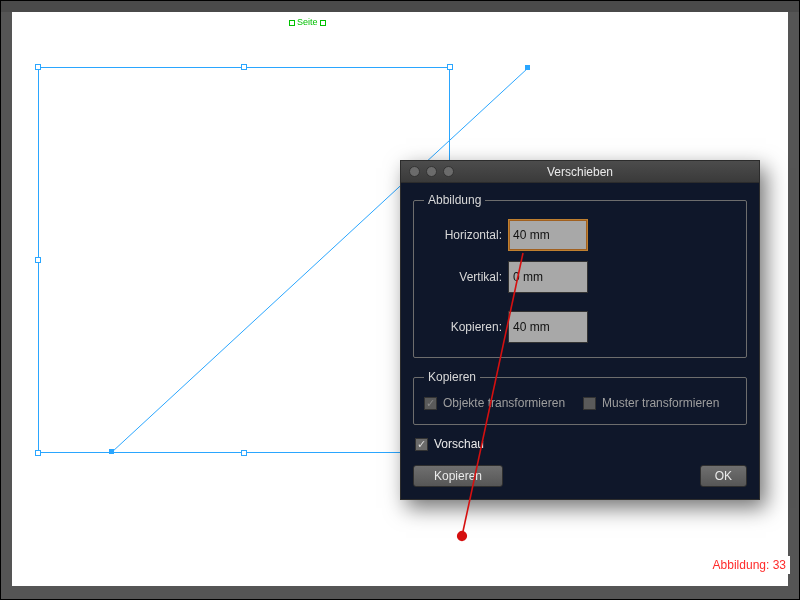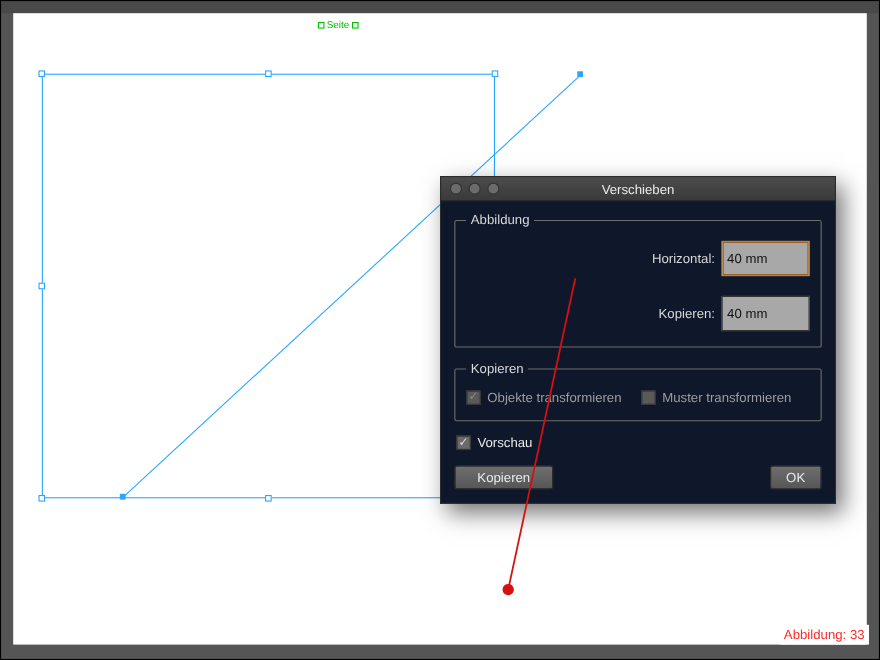--- a/index.html
+++ b/index.html
@@ -125,21 +125,20 @@
   }
   fieldset.group legend {
     padding: 0 4px;
     color: #d8d8d8;
     font-size: 12px;
   }
   .row {
     display: flex;
     align-items: center;
     margin-bottom: 10px;
-    justify-content: flex-end;
   }
   .row:last-child { margin-bottom: 0; }
   .row label {
     width: 84px;
     text-align: right;
     padding-right: 6px;
     color: #d8d8d8;
   }
   .txt {
     width: 80px;
@@ -205,21 +204,21 @@
     line-height: 20px;
     text-align: center;
     cursor: default;
   }
   .btn.copy { width: 90px; }
   .btn-row .gap { flex: 1; }
   .opts-inner { display:flex; gap:18px; }
 
   .caption {
     position: absolute;
-    right: -2px; bottom: 0px;
+    right: -2px; bottom: 12px;
     color: #ff2a2a;
     font-size: 12px;
     background: #fff;
     padding: 2px 4px;
     font-weight: 500;
   }
 
   .frame-border {
     position:absolute; left:0; top:0; width:800px; height:600px;
     border:1px solid #000; pointer-events:none; z-index:100;
@@ -263,20 +262,24 @@
       </div>
       <span>Verschieben</span>
     </div>
     <div class="dlg-body">
 
       <fieldset class="group">
         <legend>Abbildung</legend>
         <div class="row">
           <label>Horizontal:</label>
           <input class="txt active" value="40 mm" style="">
+        </div>
+        <div class="row">
+          <label>Vertikal:</label>
+          <input class="txt" value="0 mm" style="">
         </div>
         <div class="spacer-row"></div>
         <div class="row">
           <label>Kopieren:</label>
           <input class="txt" value="40 mm" style="">
         </div>
       </fieldset>
 
       <fieldset class="group">
         <legend>Kopieren</legend>

